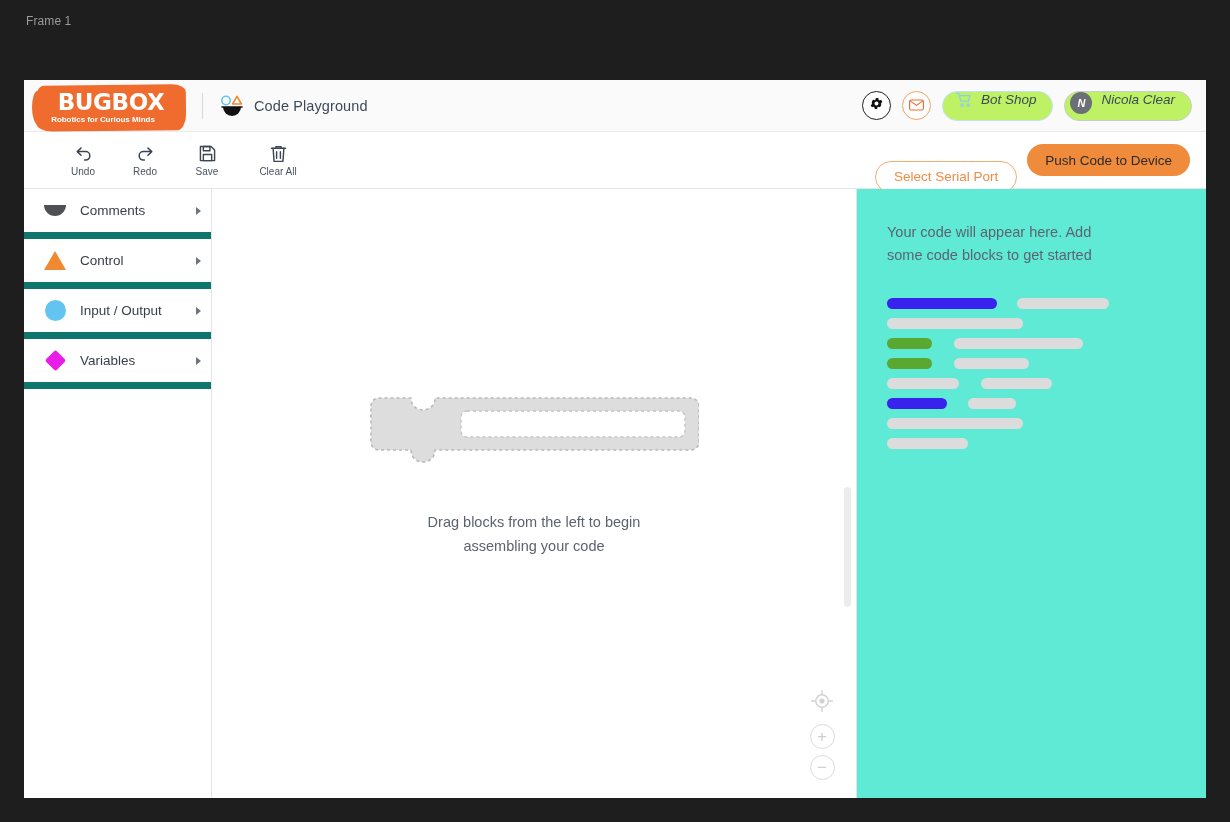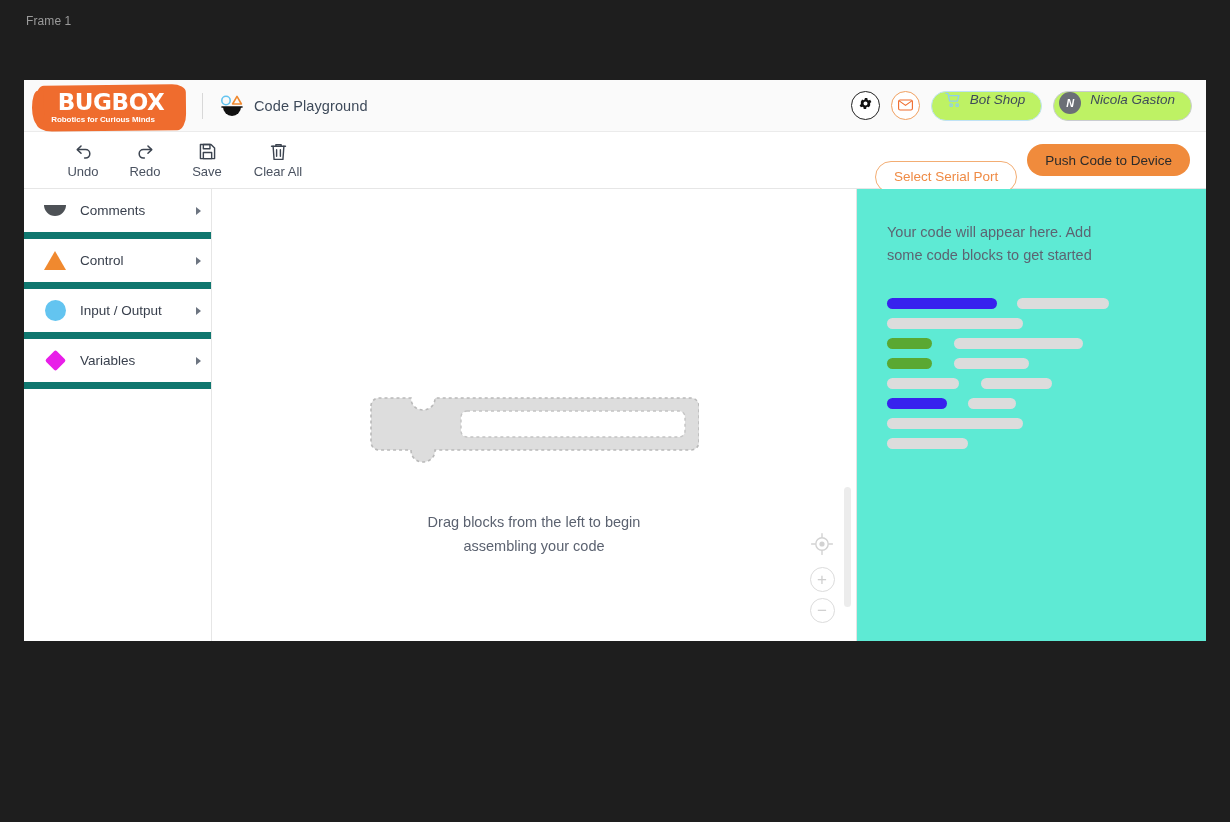--- a/index.html
+++ b/index.html
@@ -21,21 +21,21 @@
     color: #9b9b9b;
     letter-spacing: .1px;
   }
 
   
   .app-window {
     position: absolute;
     left: 24px;
     top: 80px;
     width: 1182px;
-    height: 561px;
+    height: 718px;
     background: #ffffff;
     overflow: hidden;
     display: flex;
     flex-direction: column;
   }
 
   
   .header {
     height: 52px;
     min-height: 52px;
@@ -180,21 +180,21 @@
   }
   .tool {
     width: 58px;
     display: flex;
     flex-direction: column;
     align-items: center;
     gap: 2px;
     margin-right: 4px;
   }
   .tool-icon { height: 20px; display: flex; align-items: center; justify-content: center; }
-  .tool-label { font-size: 13px; color: #4a5260; }
+  .tool-label { font-size: 10px; color: #4a5260; }
   .tool.wide { width: 76px; }
 
   .toolbar-right {
     margin-left: auto;
     display: flex;
     align-items: center;
     gap: 10px;
   }
   .btn-outline-orange {
     height: 32px;
@@ -404,21 +404,21 @@
             <path d="M1 1.6h2.3l2.1 9.2h9.2l1.9-6.6H4.4"></path>
             <circle cx="7.2" cy="15.6" r="1.5"></circle>
             <circle cx="14.4" cy="15.6" r="1.5"></circle>
           </svg>
         </span>
         <span>Bot Shop</span>
       </div>
 
       <div class="pill-btn user">
         <span class="avatar">N</span>
-        <span>Nicola Gaston</span>
+        <span>Nicola Clear</span>
       </div>
     </div>
   </div>
 
   <div class="toolbar">
 
     <div class="tool">
       <span class="tool-icon">
         <svg width="19" height="17" viewBox="0 0 20 18" fill="none" stroke="#3c4450" stroke-width="1.6" stroke-linecap="round" stroke-linejoin="round">
           <path d="M4 7h8.2a4.5 4.5 0 0 1 0 9h-1"></path>

